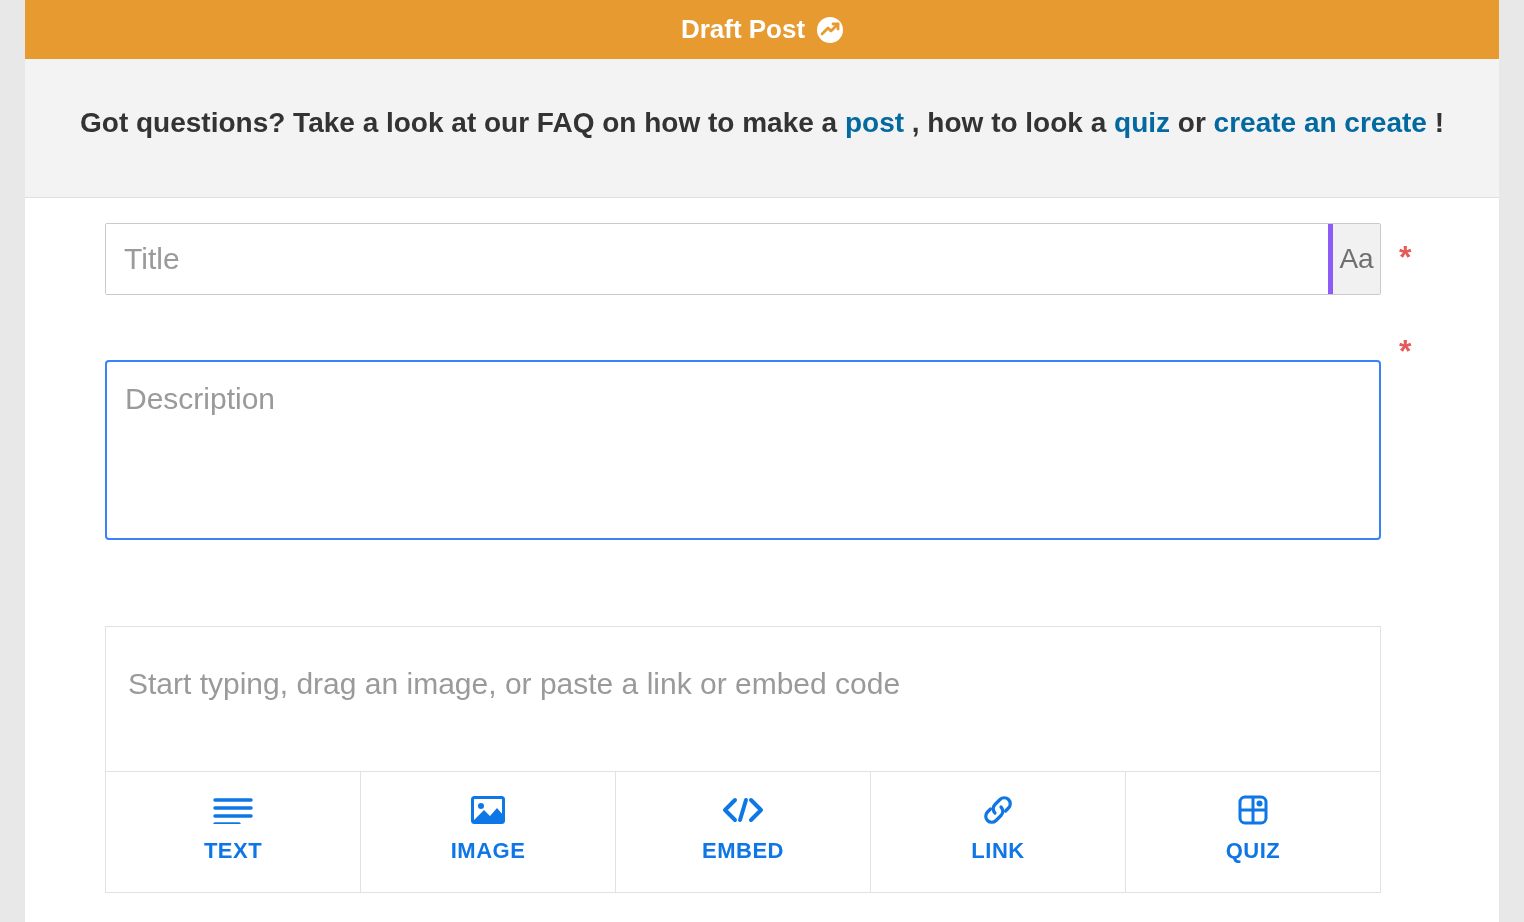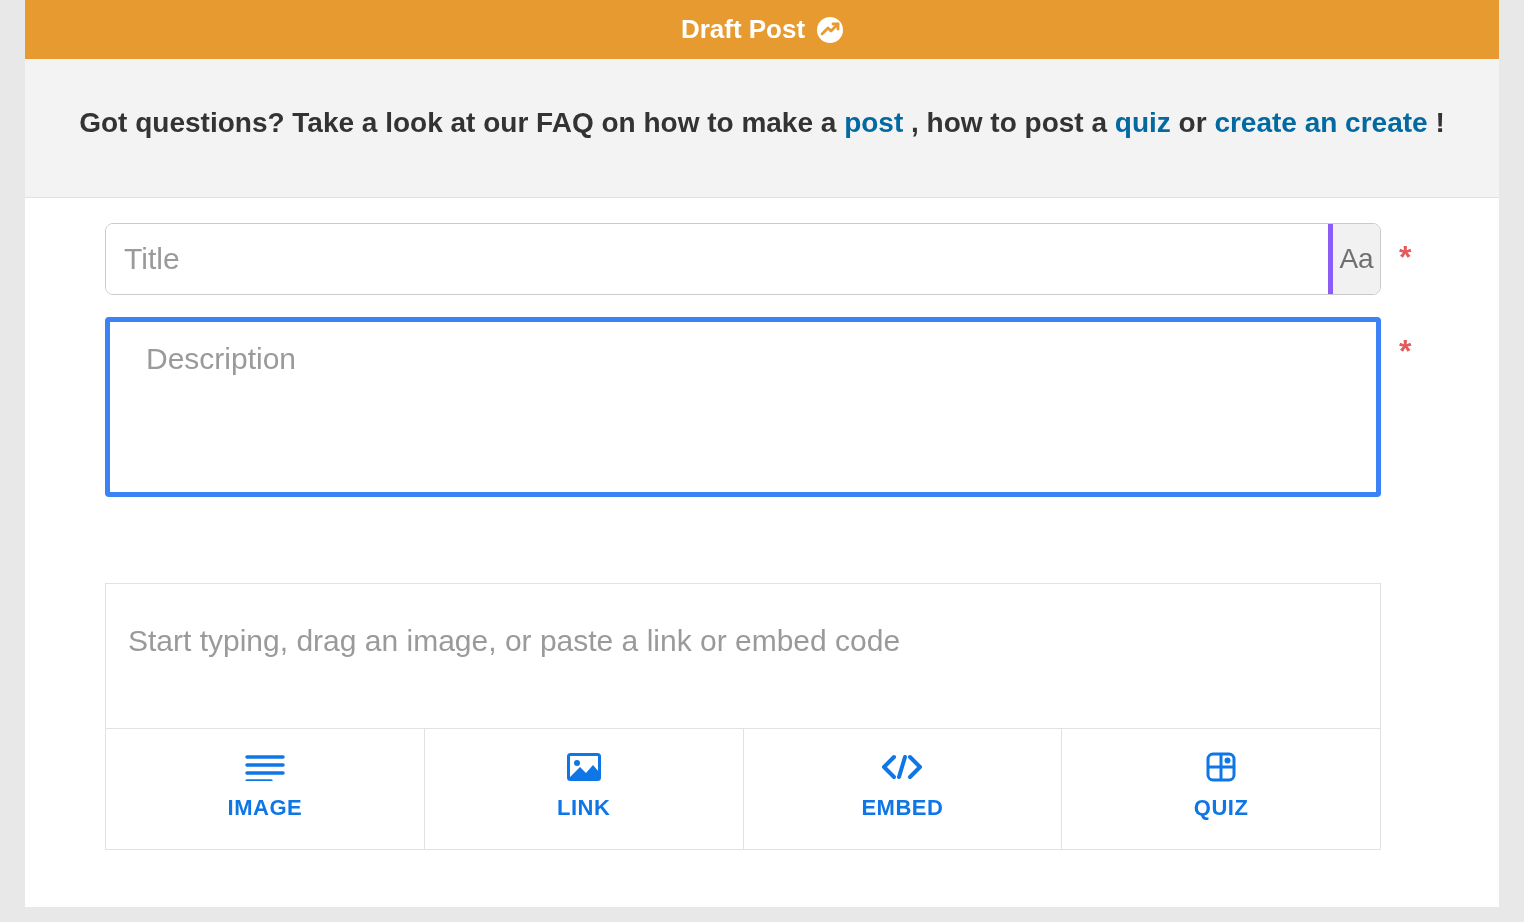--- a/index.html
+++ b/index.html
@@ -63,21 +63,21 @@
       align-items: flex-start;
       margin-bottom: 22px;
     }
     .field-inner {
       flex: 1;
       position: relative;
     }
     .title-wrapper {
       display: flex;
       border: 1px solid #cacaca;
-      border-radius: 8px;
+      border-radius: 2px;
       overflow: hidden;
     }
     .title-input {
       flex: 1;
       border: none;
       padding: 18px 18px;
       font-size: 30px;
       color: #333;
       outline: none;
       background: #fff;
@@ -93,29 +93,30 @@
       color: #707070;
       font-size: 28px;
       font-weight: 500;
       cursor: pointer;
       display: flex;
       align-items: center;
       justify-content: center;
     }
     .description-input {
       width: 100%;
-      border: 5px solid #3b82f6;
+      border: 2px solid #3b82f6;
       border-radius: 4px;
-      padding: 20px 36px;
+      padding: 20px 18px;
       font-size: 30px;
       color: #333;
       outline: none;
       resize: none;
       height: 180px;
       font-family: inherit;
+      margin-top: 43px;
     }
     .description-input::placeholder {
       color: #9a9a9a;
     }
     .required-mark {
       color: #e55a5a;
       font-size: 32px;
       font-weight: 700;
       margin-left: 18px;
       margin-top: 16px;
@@ -182,21 +183,21 @@
           <circle cx="13" cy="13" r="13" fill="#fff"></circle>
           <path d="M5 17 L11 11 L14 14 L21 7" stroke="#e69a2f" stroke-width="2.8" fill="none" stroke-linecap="round" stroke-linejoin="round"></path>
           <path d="M16 7 L21 7 L21 12" stroke="#e69a2f" stroke-width="2.8" fill="none" stroke-linecap="round" stroke-linejoin="round"></path>
         </svg>
       </span>
     </div>
 
     <div class="faq-section">
       <span>Got questions? Take a look at our FAQ on how to make a </span>
       <a class="faq-link">post</a>
-      <span> , how to post a </span>
+      <span> , how to look a </span>
       <a class="faq-link">quiz</a>
       <span> or </span>
       <a class="faq-link">create an create</a>
       <span> !</span>
     </div>
 
     <div class="form-area">
 
       <div class="field-row">
         <div class="field-inner">
@@ -223,45 +224,54 @@
 
               <button class="toolbar-btn">
                 <span class="toolbar-icon">
                   <svg width="40" height="28" viewBox="0 0 40 28">
                     <line x1="2" y1="4" x2="38" y2="4" stroke="#0f76e6" stroke-width="3.5" stroke-linecap="round"></line>
                     <line x1="2" y1="12" x2="38" y2="12" stroke="#0f76e6" stroke-width="3.5" stroke-linecap="round"></line>
                     <line x1="2" y1="20" x2="38" y2="20" stroke="#0f76e6" stroke-width="3.5" stroke-linecap="round"></line>
                     <line x1="2" y1="28" x2="26" y2="28" stroke="#0f76e6" stroke-width="3.5" stroke-linecap="round"></line>
                   </svg>
                 </span>
-                <span class="toolbar-label">IMAGE</span>
+                <span class="toolbar-label">TEXT</span>
               </button>
 
               <button class="toolbar-btn">
                 <span class="toolbar-icon">
                   <svg width="34" height="28" viewBox="0 0 34 28">
                     <rect x="1.5" y="1.5" width="31" height="25" rx="2" stroke="#0f76e6" stroke-width="3" fill="none"></rect>
                     <circle cx="10" cy="10" r="3" fill="#0f76e6"></circle>
                     <path d="M3 24 L13 14 L19 20 L26 12 L32 19 L32 25 L3 25 Z" fill="#0f76e6"></path>
                   </svg>
                 </span>
-                <span class="toolbar-label">LINK</span>
+                <span class="toolbar-label">IMAGE</span>
               </button>
 
               <button class="toolbar-btn">
                 <span class="toolbar-icon">
                   <svg width="44" height="28" viewBox="0 0 44 28">
                     <path d="M14 4 L4 14 L14 24" stroke="#0f76e6" stroke-width="4" fill="none" stroke-linecap="round" stroke-linejoin="round"></path>
                     <path d="M30 4 L40 14 L30 24" stroke="#0f76e6" stroke-width="4" fill="none" stroke-linecap="round" stroke-linejoin="round"></path>
                     <line x1="25" y1="4" x2="19" y2="24" stroke="#0f76e6" stroke-width="4" stroke-linecap="round"></line>
                   </svg>
                 </span>
                 <span class="toolbar-label">EMBED</span>
               </button>
 
+              <button class="toolbar-btn">
+                <span class="toolbar-icon">
+                  <svg width="34" height="30" viewBox="0 0 34 30">
+                    <path d="M14 18 a6 6 0 0 1 0-8.5 l5-5 a6 6 0 0 1 8.5 8.5 l-3 3" stroke="#0f76e6" stroke-width="3.2" fill="none" stroke-linecap="round"></path>
+                    <path d="M20 12 a6 6 0 0 1 0 8.5 l-5 5 a6 6 0 0 1 -8.5-8.5 l3-3" stroke="#0f76e6" stroke-width="3.2" fill="none" stroke-linecap="round"></path>
+                  </svg>
+                </span>
+                <span class="toolbar-label">LINK</span>
+              </button>
 
               <button class="toolbar-btn">
                 <span class="toolbar-icon">
                   <svg width="30" height="30" viewBox="0 0 30 30">
                     <rect x="2" y="2" width="26" height="26" rx="5" stroke="#0f76e6" stroke-width="3" fill="none"></rect>
                     <line x1="15" y1="2" x2="15" y2="28" stroke="#0f76e6" stroke-width="3"></line>
                     <line x1="2" y1="15" x2="28" y2="15" stroke="#0f76e6" stroke-width="3"></line>
                     <circle cx="21.5" cy="8.5" r="3" fill="#0f76e6"></circle>
                   </svg>
                 </span>

